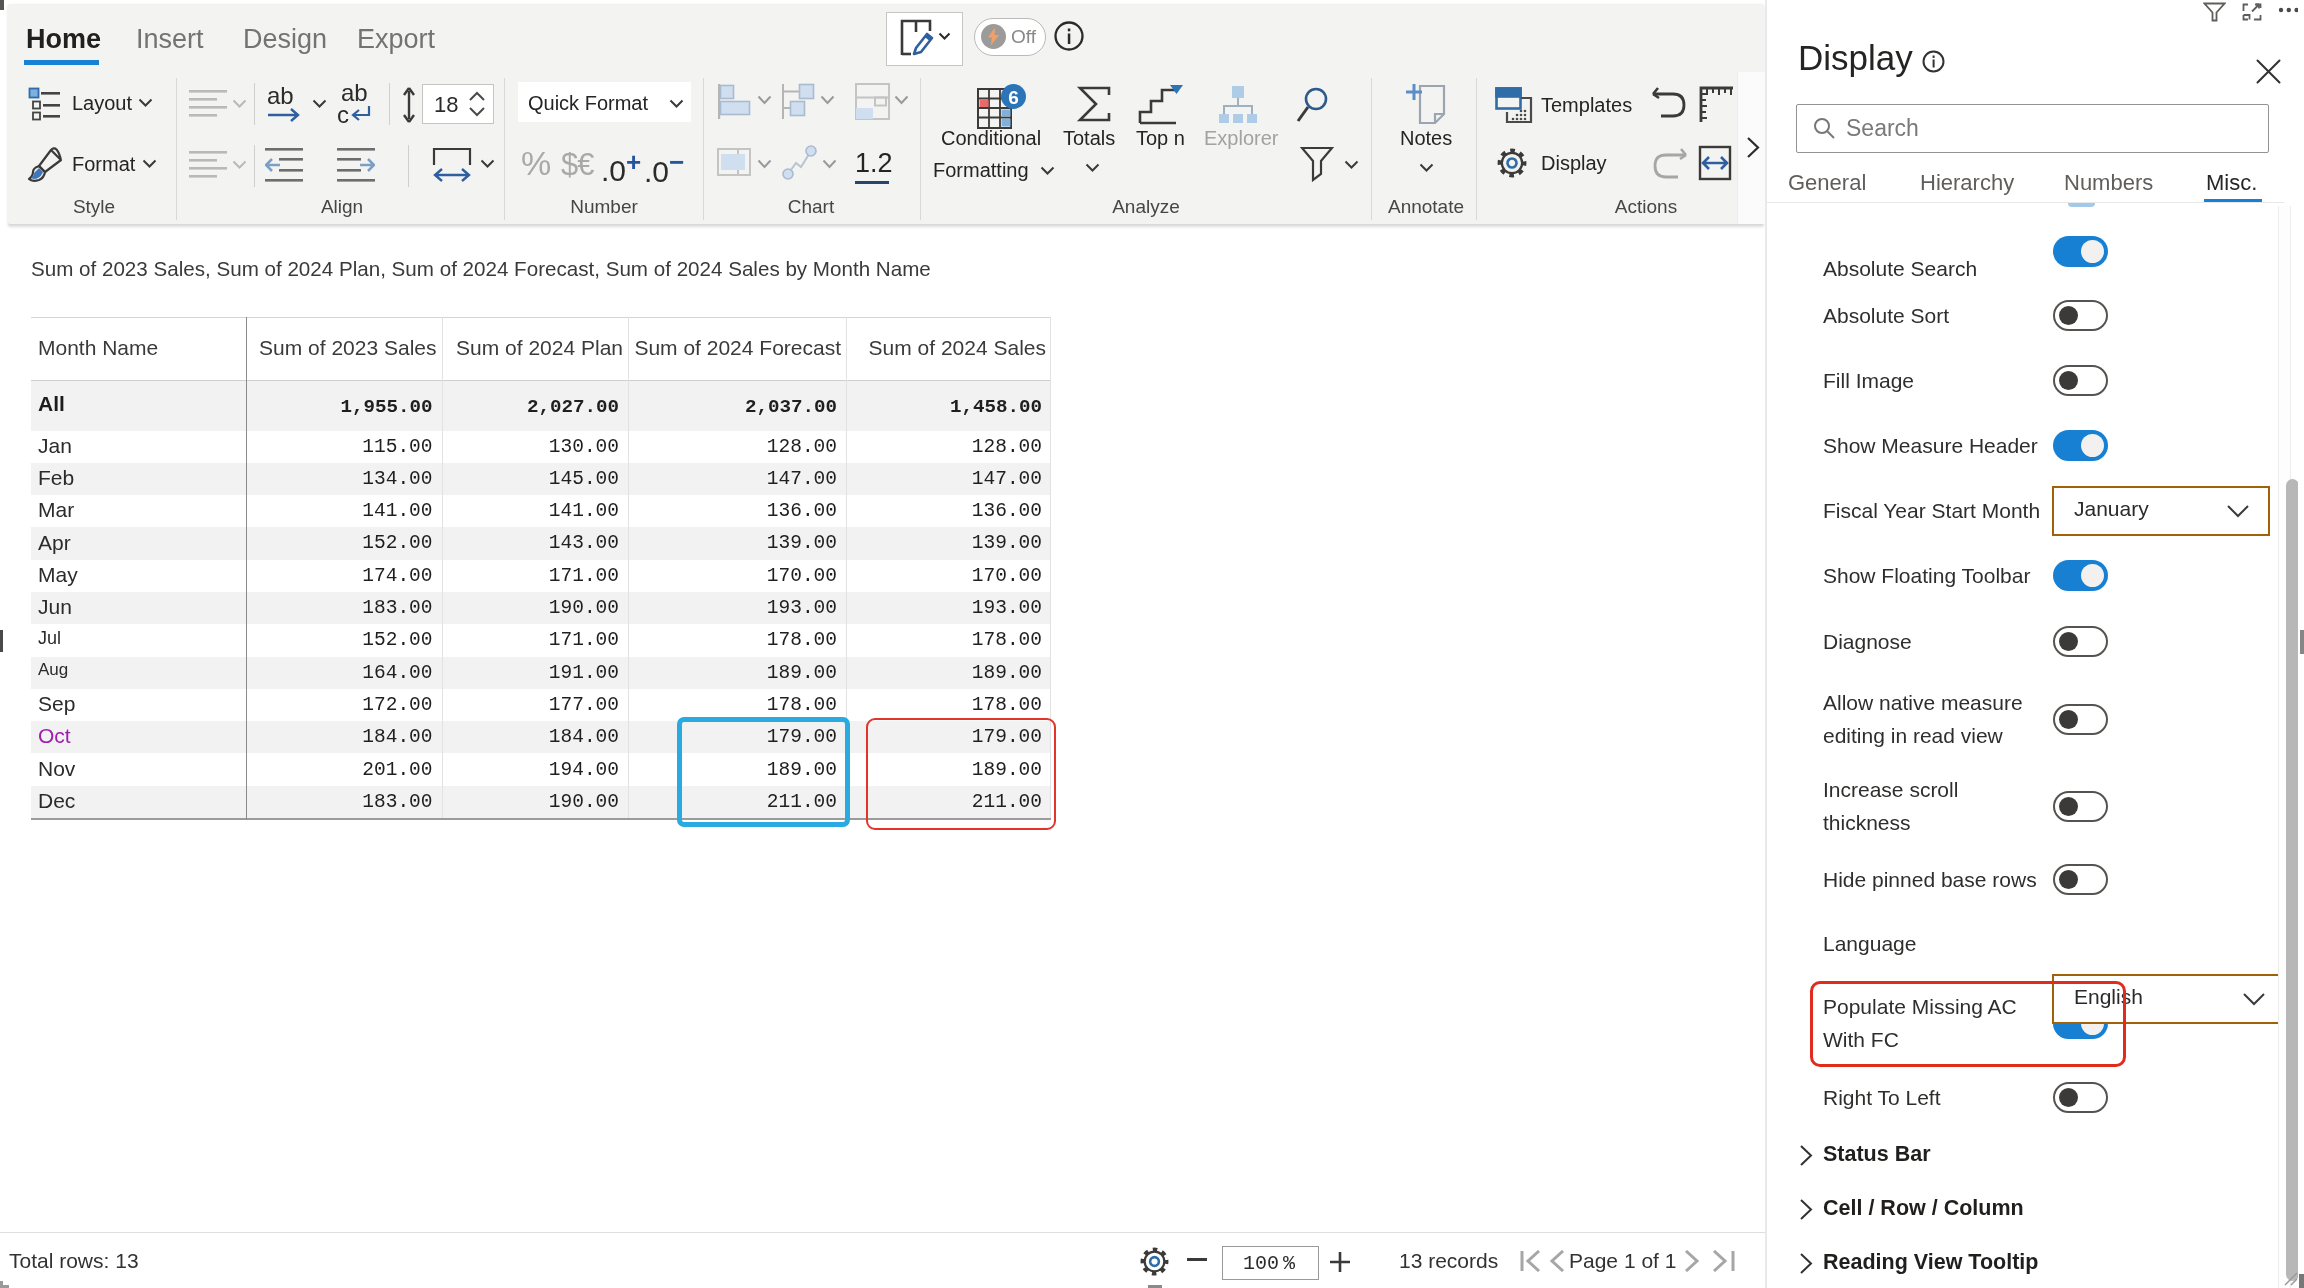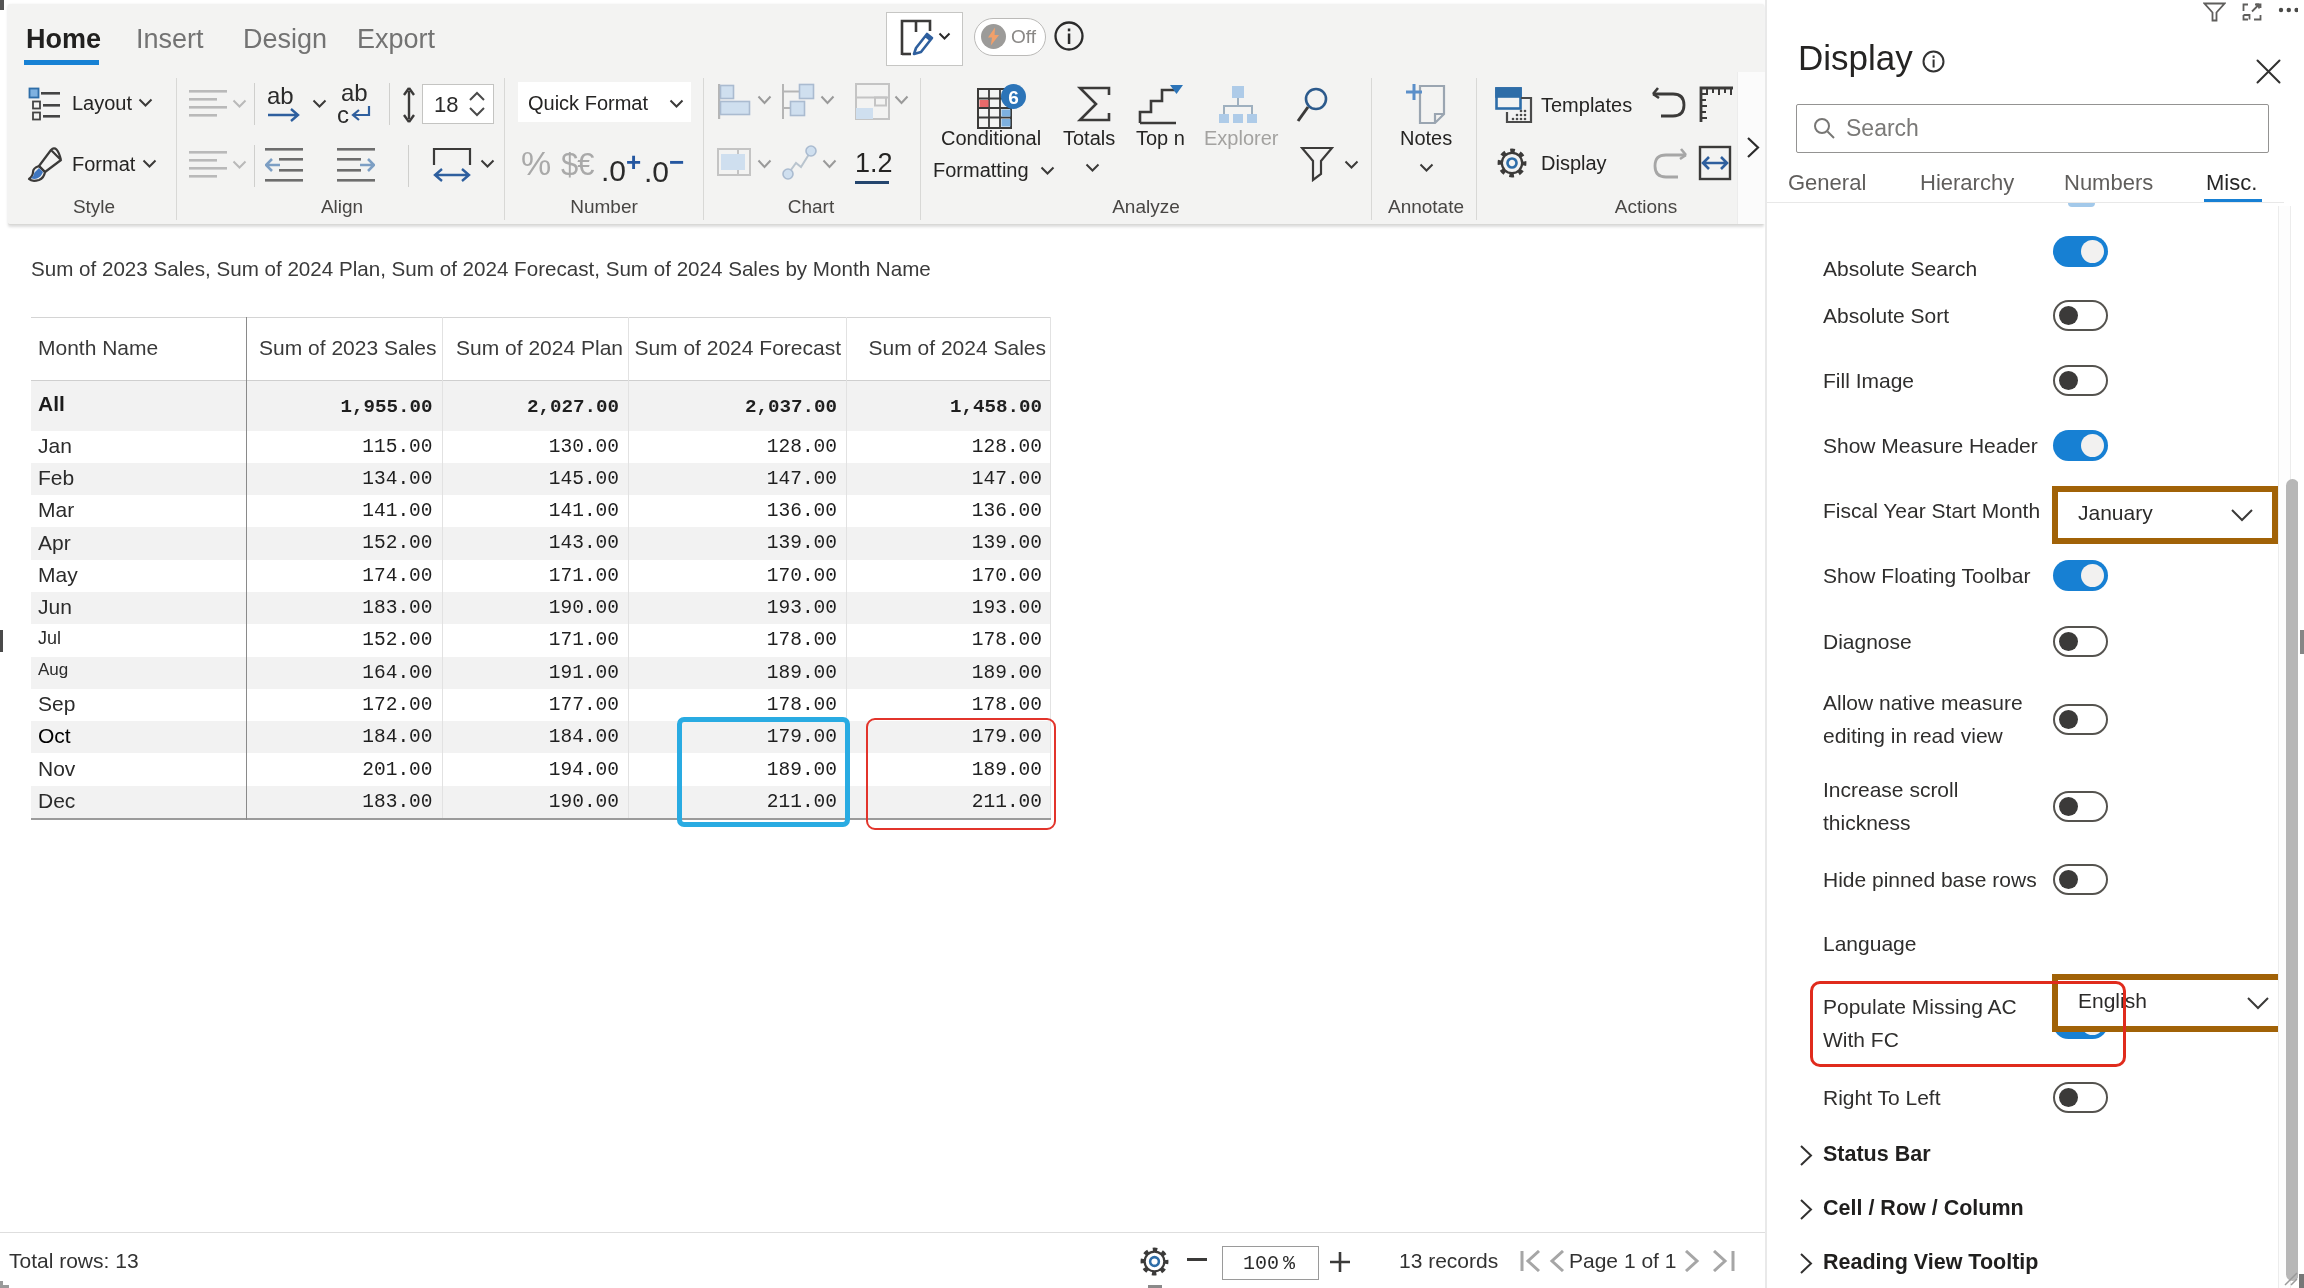--- a/index.html
+++ b/index.html
@@ -22,21 +22,21 @@
   .th{font-size:21px;color:#3a3a3a;}
   .num{font-family:"Liberation Mono",monospace;font-size:19.5px;color:#1f1f1f;text-align:right;}
   
   .ptab{top:170px;font-size:22px;color:#605e5c;}
   .plabel{font-size:21px;color:#2f2e2d;line-height:33px;}
   .tgl{width:55px;height:31px;border-radius:15.5px;}
   .tgl.on{background:#1780d3;}
   .tgl.on .knob{position:absolute;left:28px;top:4px;width:23px;height:23px;border-radius:50%;background:#f2f1f0;}
   .tgl.off{background:#fff;border:2px solid #55534f;width:51px;height:27px;}
   .tgl.off .knob{position:absolute;left:4px;top:4px;width:19px;height:19px;border-radius:50%;background:#3b3a39;}
-  .dd{left:2052px;width:214px;height:46px;background:#fff;border:6px solid #a16207;}
+  .dd{left:2052px;width:214px;height:46px;background:#fff;border:2px solid #a16207;}
   .dd .val{position:absolute;left:20px;top:9px;font-size:21px;color:#2b2a29;}
   .sect{font-size:21.5px;font-weight:bold;color:#201f1e;}
 </style>
 </head>
 <body>
 
 <div class="abs" style="left:0;top:0;width:4px;height:10px;background:#555;"></div>
 
 <div class="abs" id="ribbon"></div>
 <div class="abs" id="ribbonwhite"></div>
@@ -403,21 +403,21 @@
 <div class="abs num" style="left:245.5px;top:661.6px;width:187.0px;">164.00</div>
 <div class="abs num" style="left:441.5px;top:661.6px;width:177.5px;">191.00</div>
 <div class="abs num" style="left:628px;top:661.6px;width:209px;">189.00</div>
 <div class="abs num" style="left:846px;top:661.6px;width:196px;">189.00</div>
 <div class="abs" style="left:38px;top:692.1px;font-size:21px;color:#2b2b2b;">Sep</div>
 <div class="abs num" style="left:245.5px;top:693.9px;width:187.0px;">172.00</div>
 <div class="abs num" style="left:441.5px;top:693.9px;width:177.5px;">177.00</div>
 <div class="abs num" style="left:628px;top:693.9px;width:209px;">178.00</div>
 <div class="abs num" style="left:846px;top:693.9px;width:196px;">178.00</div>
 <div class="abs" style="left:31px;top:721.2px;width:1020px;height:32.3px;background:#f2f2f2;"></div>
-<div class="abs" style="left:38px;top:724.4px;font-size:21px;color:#000000;">Oct</div>
+<div class="abs" style="left:38px;top:724.4px;font-size:21px;color:#a21caf;">Oct</div>
 <div class="abs num" style="left:245.5px;top:726.2px;width:187.0px;">184.00</div>
 <div class="abs num" style="left:441.5px;top:726.2px;width:177.5px;">184.00</div>
 <div class="abs num" style="left:628px;top:726.2px;width:209px;">179.00</div>
 <div class="abs num" style="left:846px;top:726.2px;width:196px;">179.00</div>
 <div class="abs" style="left:38px;top:756.7px;font-size:21px;color:#2b2b2b;">Nov</div>
 <div class="abs num" style="left:245.5px;top:758.5px;width:187.0px;">201.00</div>
 <div class="abs num" style="left:441.5px;top:758.5px;width:177.5px;">194.00</div>
 <div class="abs num" style="left:628px;top:758.5px;width:209px;">189.00</div>
 <div class="abs num" style="left:846px;top:758.5px;width:196px;">189.00</div>
 <div class="abs" style="left:31px;top:785.8px;width:1020px;height:32.3px;background:#f2f2f2;"></div>

